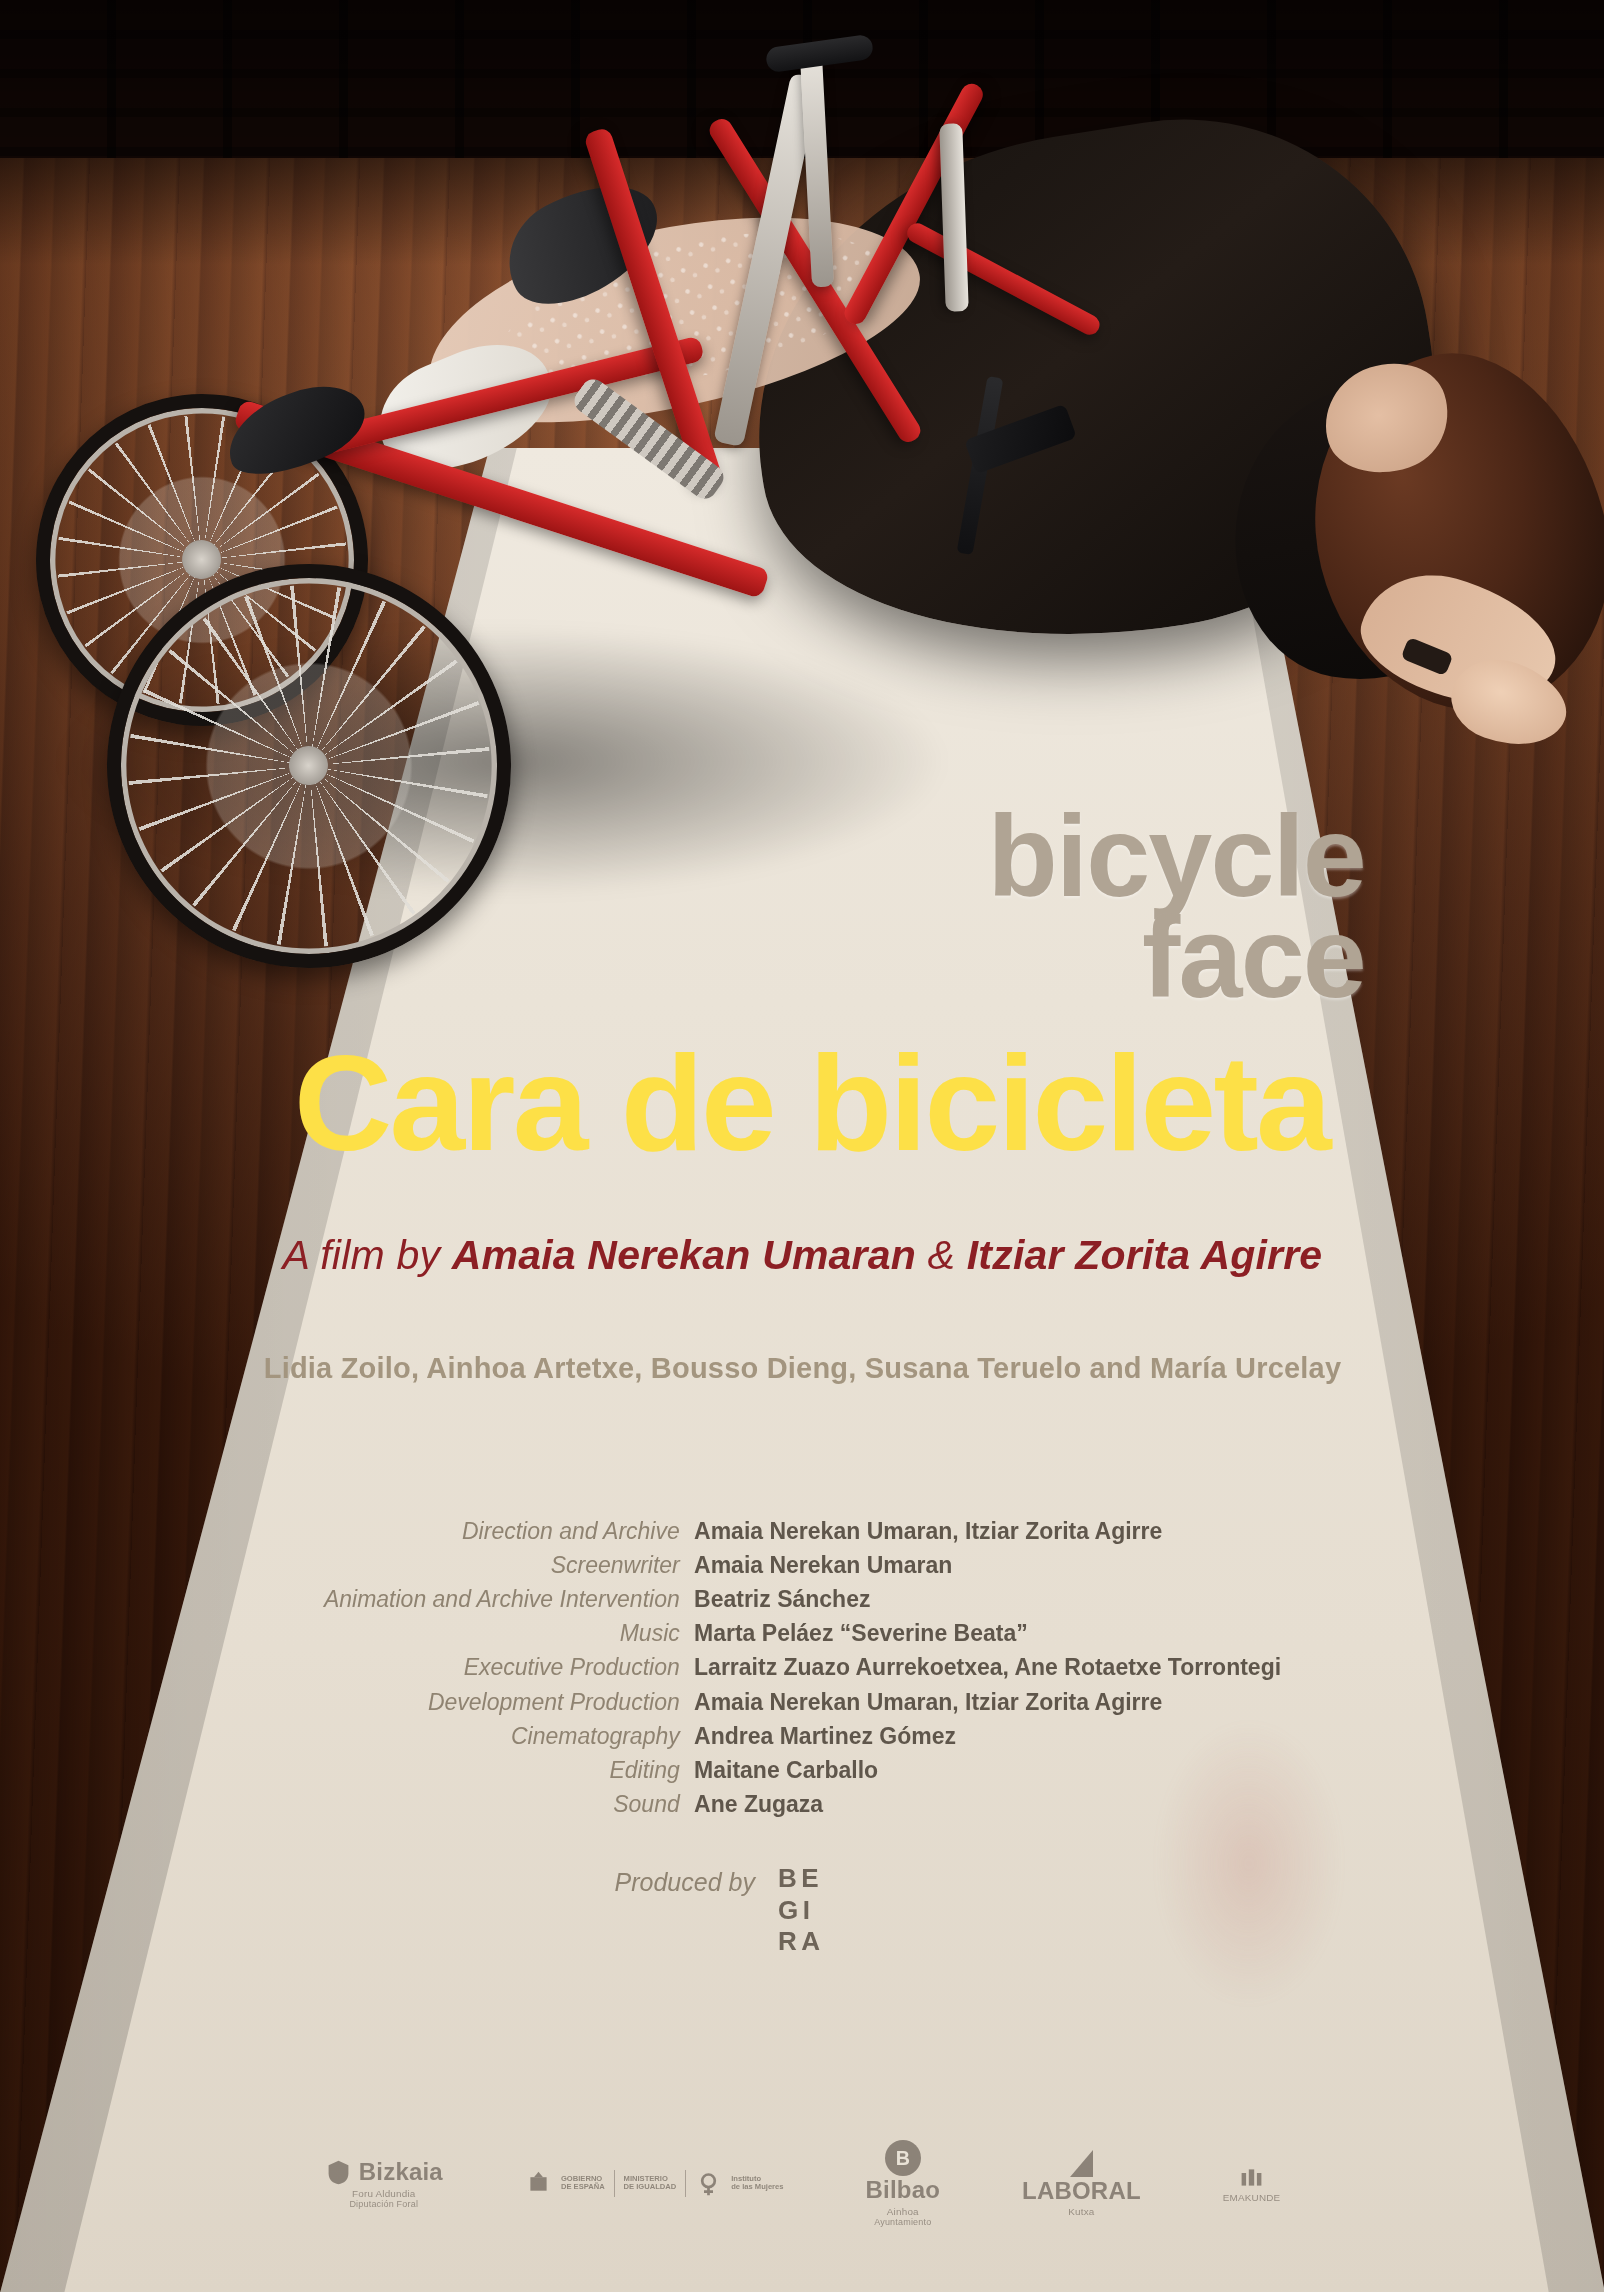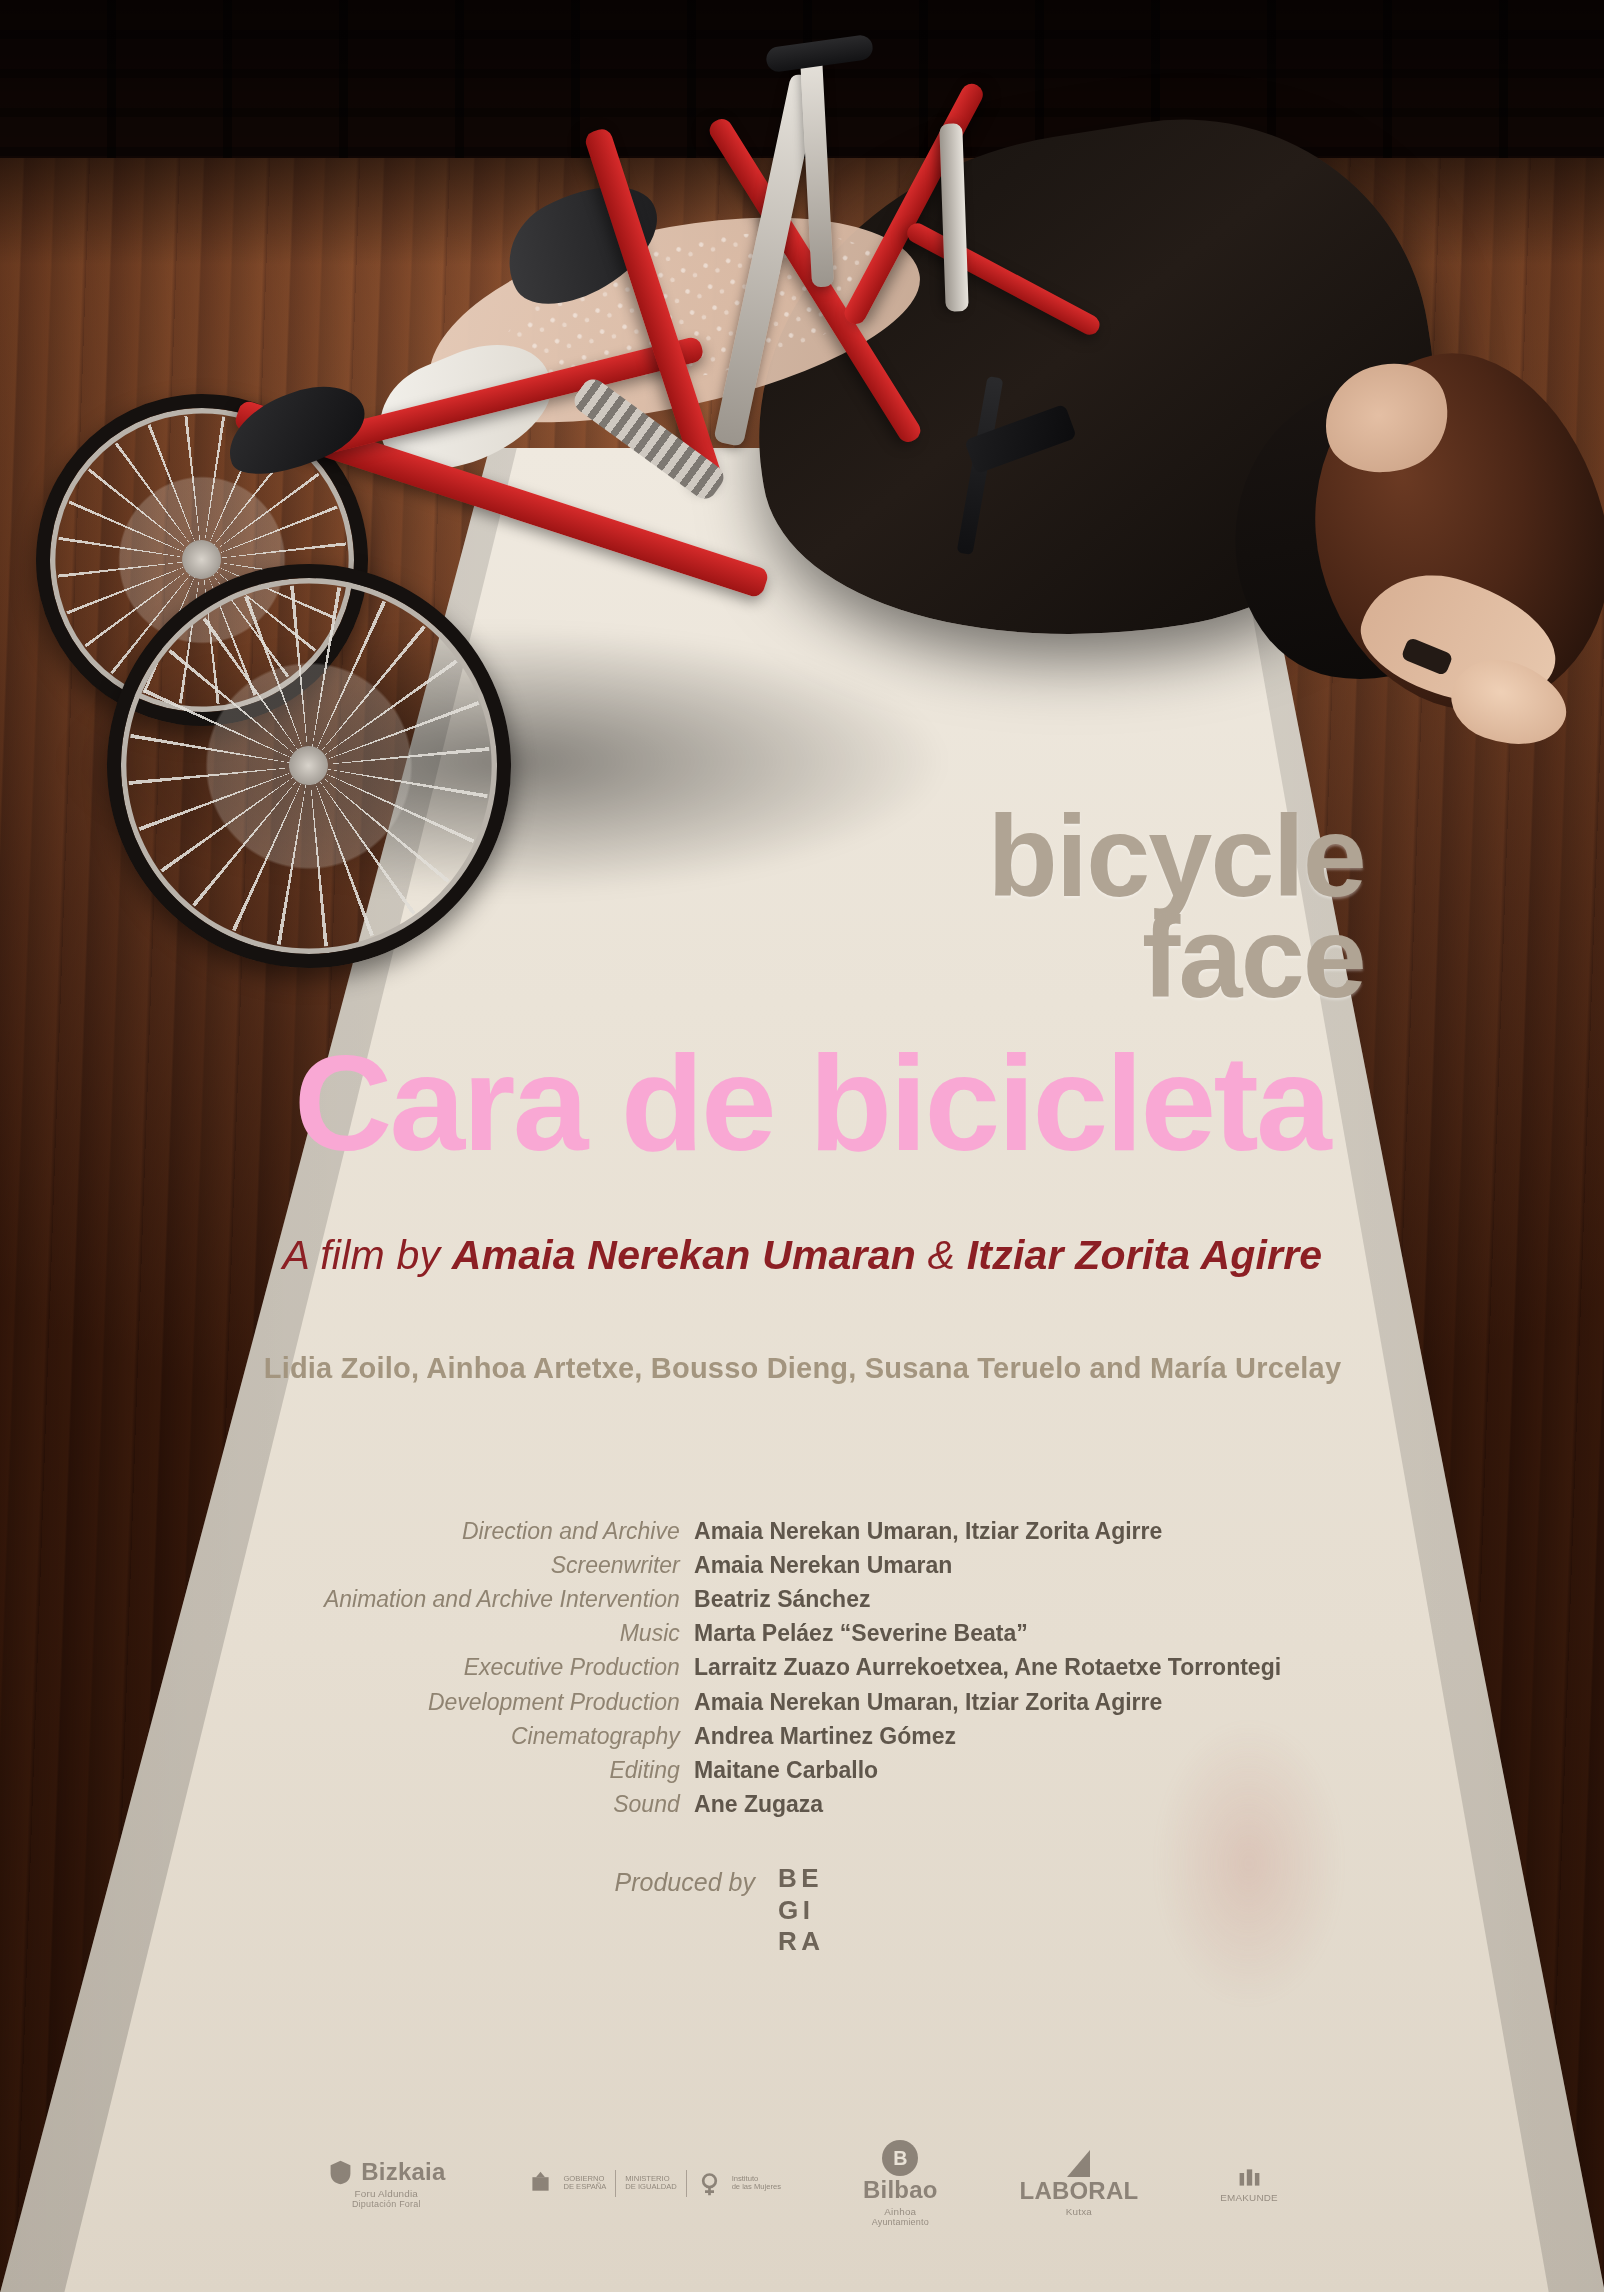--- a/index.html
+++ b/index.html
@@ -286,21 +286,21 @@
     font-size: 115px;
     line-height: 0.88;
     letter-spacing: -1.8px;
     margin: 0;
     text-align: right;
     padding-right: 240px;
     text-shadow: 0 1.8px 2.7px rgba(255,255,255,.35);
   }
   .title-en .l2 { display: block; }
   .title-es {
-    color: #f9a8d4;
+    color: #fde047;
     font-weight: 700;
     font-size: 136px;
     line-height: 1.0;
     letter-spacing: -2.7px;
     margin: 27px 0 0 0;
     text-align: center;
     padding-left: 18px;
   }
   .byline {
     margin: 61px 0 0 0;
@@ -386,21 +386,21 @@
     opacity: .62;
   }
   .sp { display:flex; flex-direction:column; align-items:center; color:#5a5047; }
   .sp .sp-main { font-size: 24px; font-weight: 700; letter-spacing: 0.2px; }
   .sp .sp-sub  { font-size: 9.9px; letter-spacing: 0.2px; margin-top: 1.8px; color:#6b6157; }
   .sp .sp-sub2 { font-size: 9px; letter-spacing: 0.2px; color:#6b6157; }
   .sp-row { display:flex; align-items:center; gap:7.2px; }
   .sp-mark { width: 27px; height: 27px; }
   .gov-block { display:flex; align-items:center; gap:9px; }
   .gov-col { display:flex; flex-direction:column; align-items:flex-start; line-height:1.05; }
-  .gov-col span { font-size: 7.6px; color:#5f564c; }
+  .gov-col span { font-size: 7.6px; color:#5f564c;font-weight:bold; }
   .divider-v { width:0.9px; height:27px; background:#8a8076; }
   .bilbao-b {
     width: 36px; height: 36px; border-radius: 50%;
     background: #5a5047; color:#efe9df;
     display:flex; align-items:center; justify-content:center;
     font-size: 19.7px; font-weight: 700;
   }
   .lab-tri {
     width: 0; height: 0;
     border-left: 23px solid transparent;

